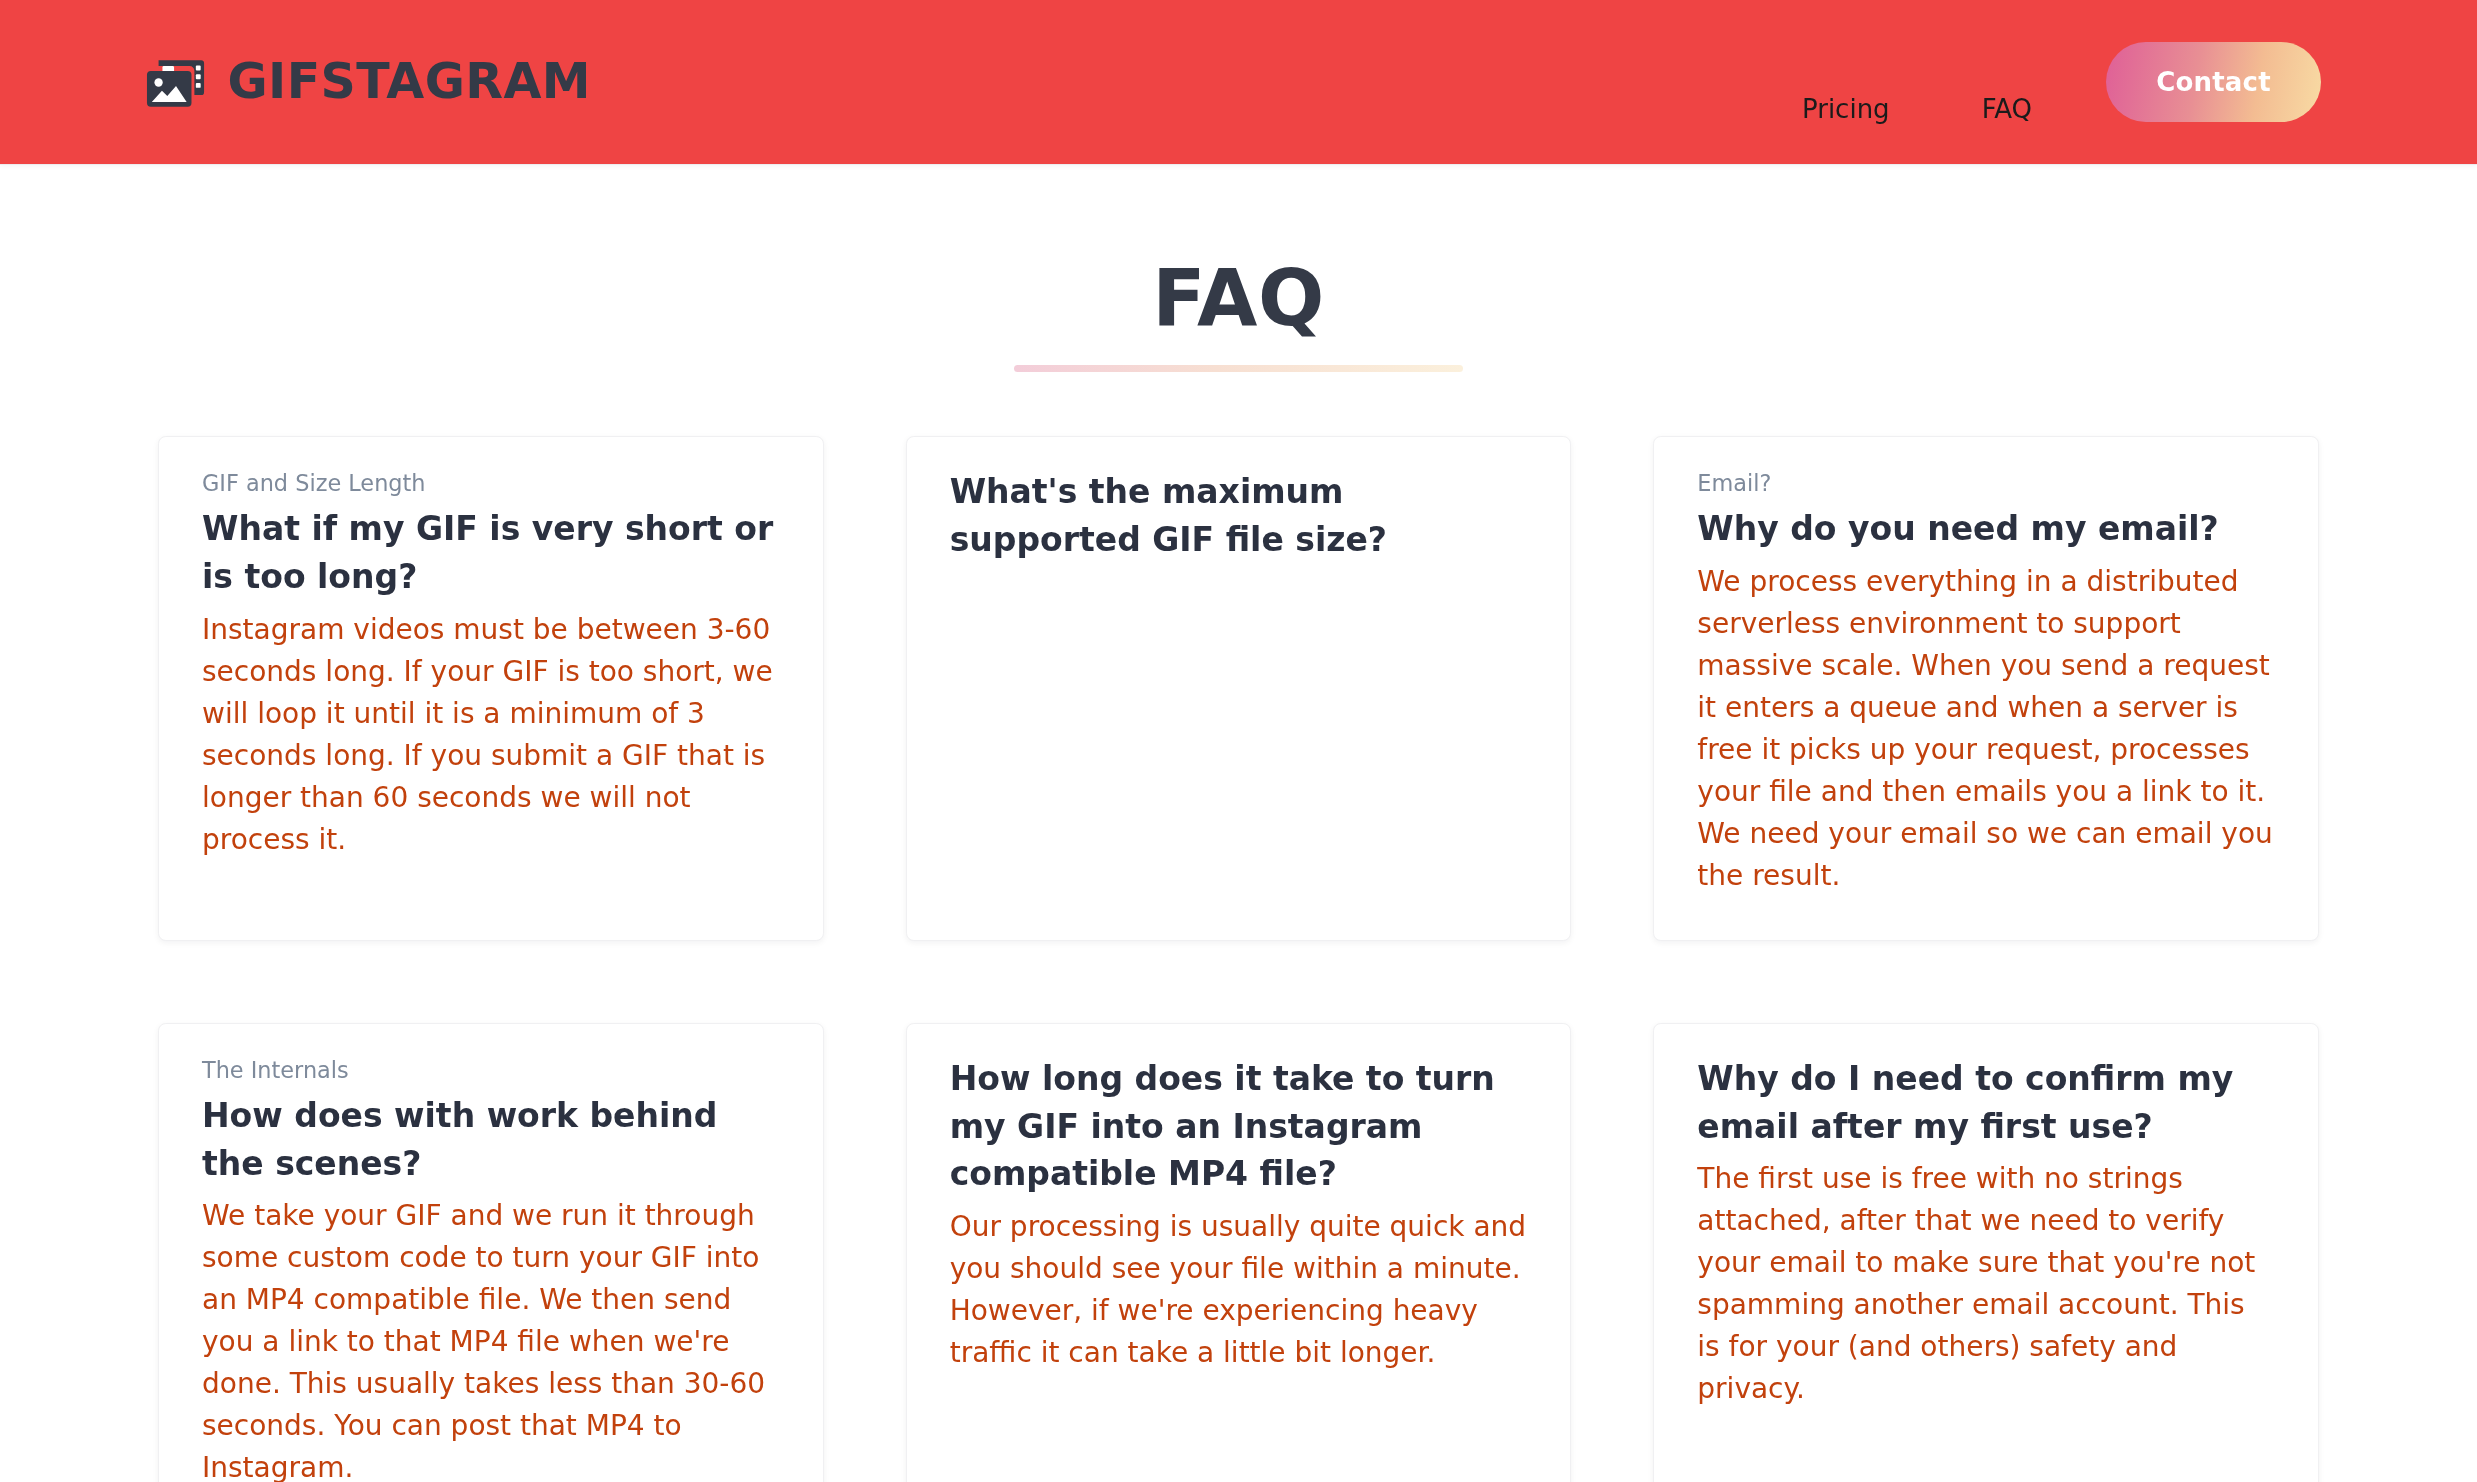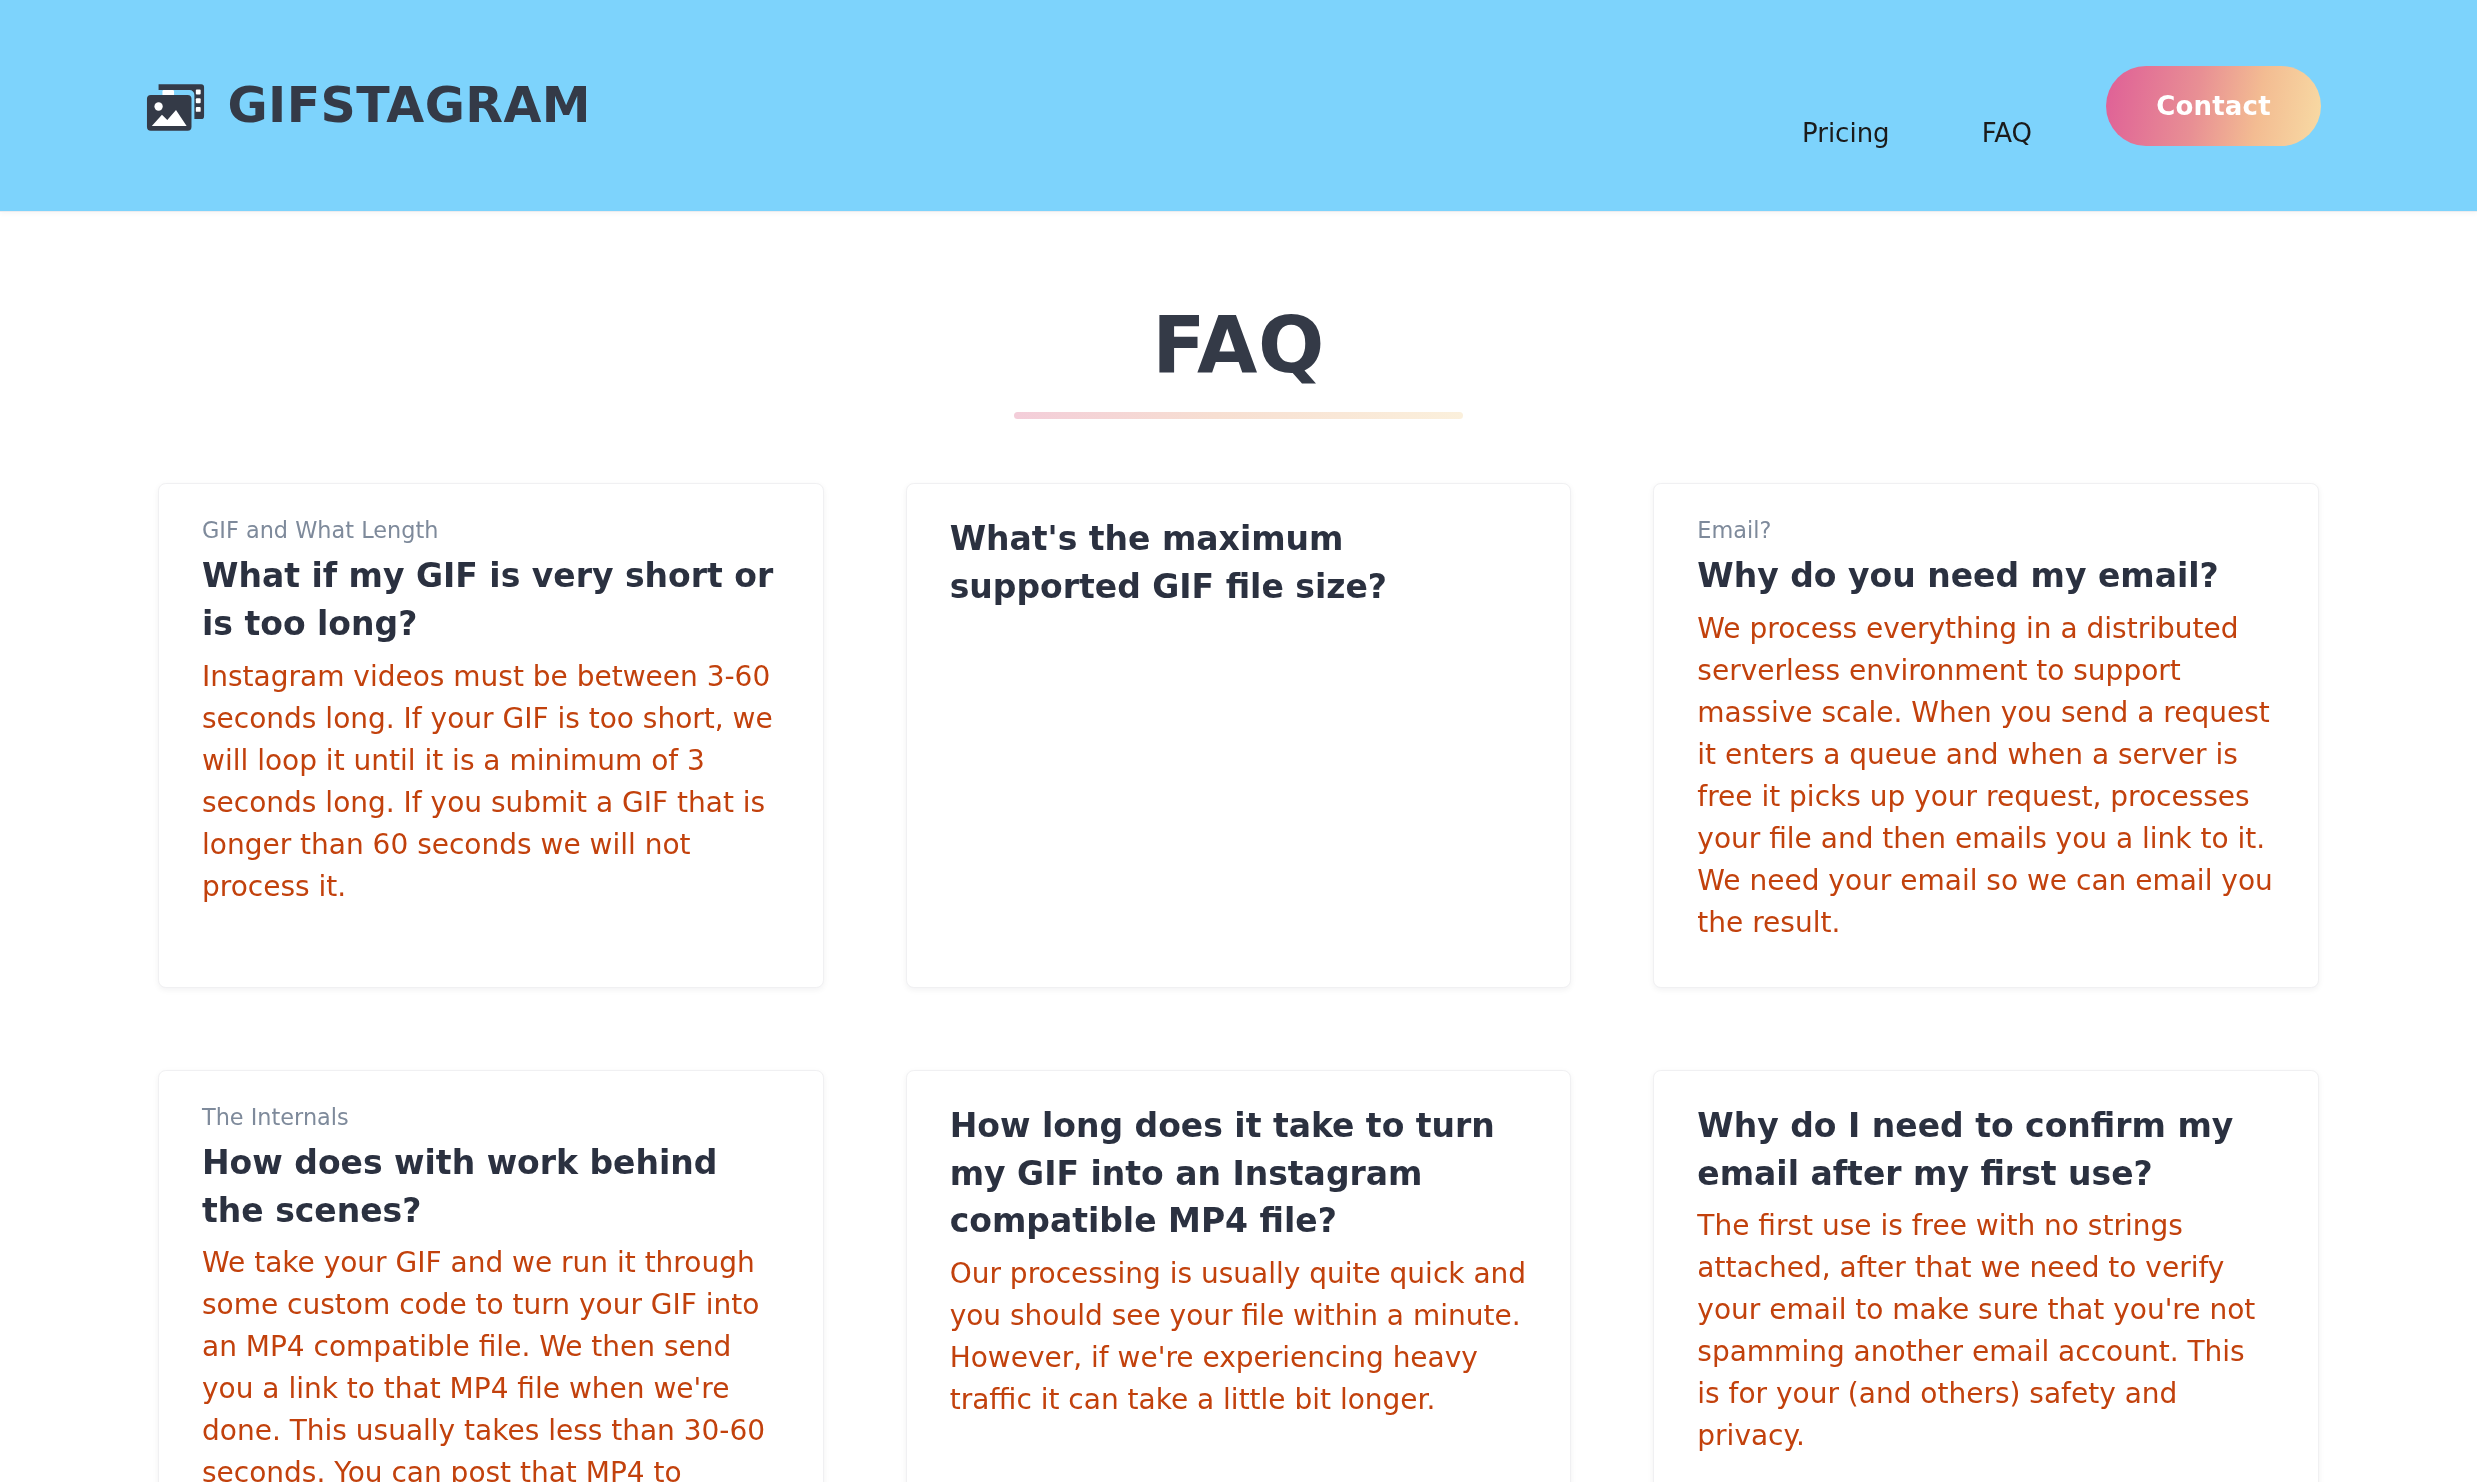--- a/index.html
+++ b/index.html
@@ -7,23 +7,23 @@
   html, body {
     width: 2477px;
     height: 1482px;
     background: #ffffff;
     font-family: "Liberation Sans", sans-serif;
     -webkit-font-smoothing: antialiased;
   }
 
   
   .site-header {
-    height: 212px;
+    height: 165px;
     width: 100%;
-    background: #7dd3fc;
+    background: #ef4444;
     display: flex;
     align-items: center;
     justify-content: space-between;
     padding: 0 156px 0 146px;
     border-bottom: 1px solid #ececef;
     box-shadow: 0 2px 4.9px rgba(0,0,0,0.035);
     position: relative;
     z-index: 5;
   }
 
@@ -180,21 +180,21 @@
 <main>
 
   <div class="page-title-wrap">
     <h1 class="page-title">FAQ</h1>
     <div class="title-underline"></div>
   </div>
 
   <section class="faq-grid">
 
     <article class="faq-card">
-      <div class="faq-eyebrow">GIF and What Length</div>
+      <div class="faq-eyebrow">GIF and Size Length</div>
       <h2 class="faq-question">What if my GIF is very short or is too long?</h2>
       <p class="faq-answer">Instagram videos must be between 3-60 seconds long. If your GIF is too short, we will loop it until it is a minimum of 3 seconds long. If you submit a GIF that is longer than 60 seconds we will not process it.</p>
     </article>
 
     <article class="faq-card">
       <h2 class="faq-question">What's the maximum supported GIF file size?</h2>
     </article>
 
     <article class="faq-card">
       <div class="faq-eyebrow">Email?</div>

